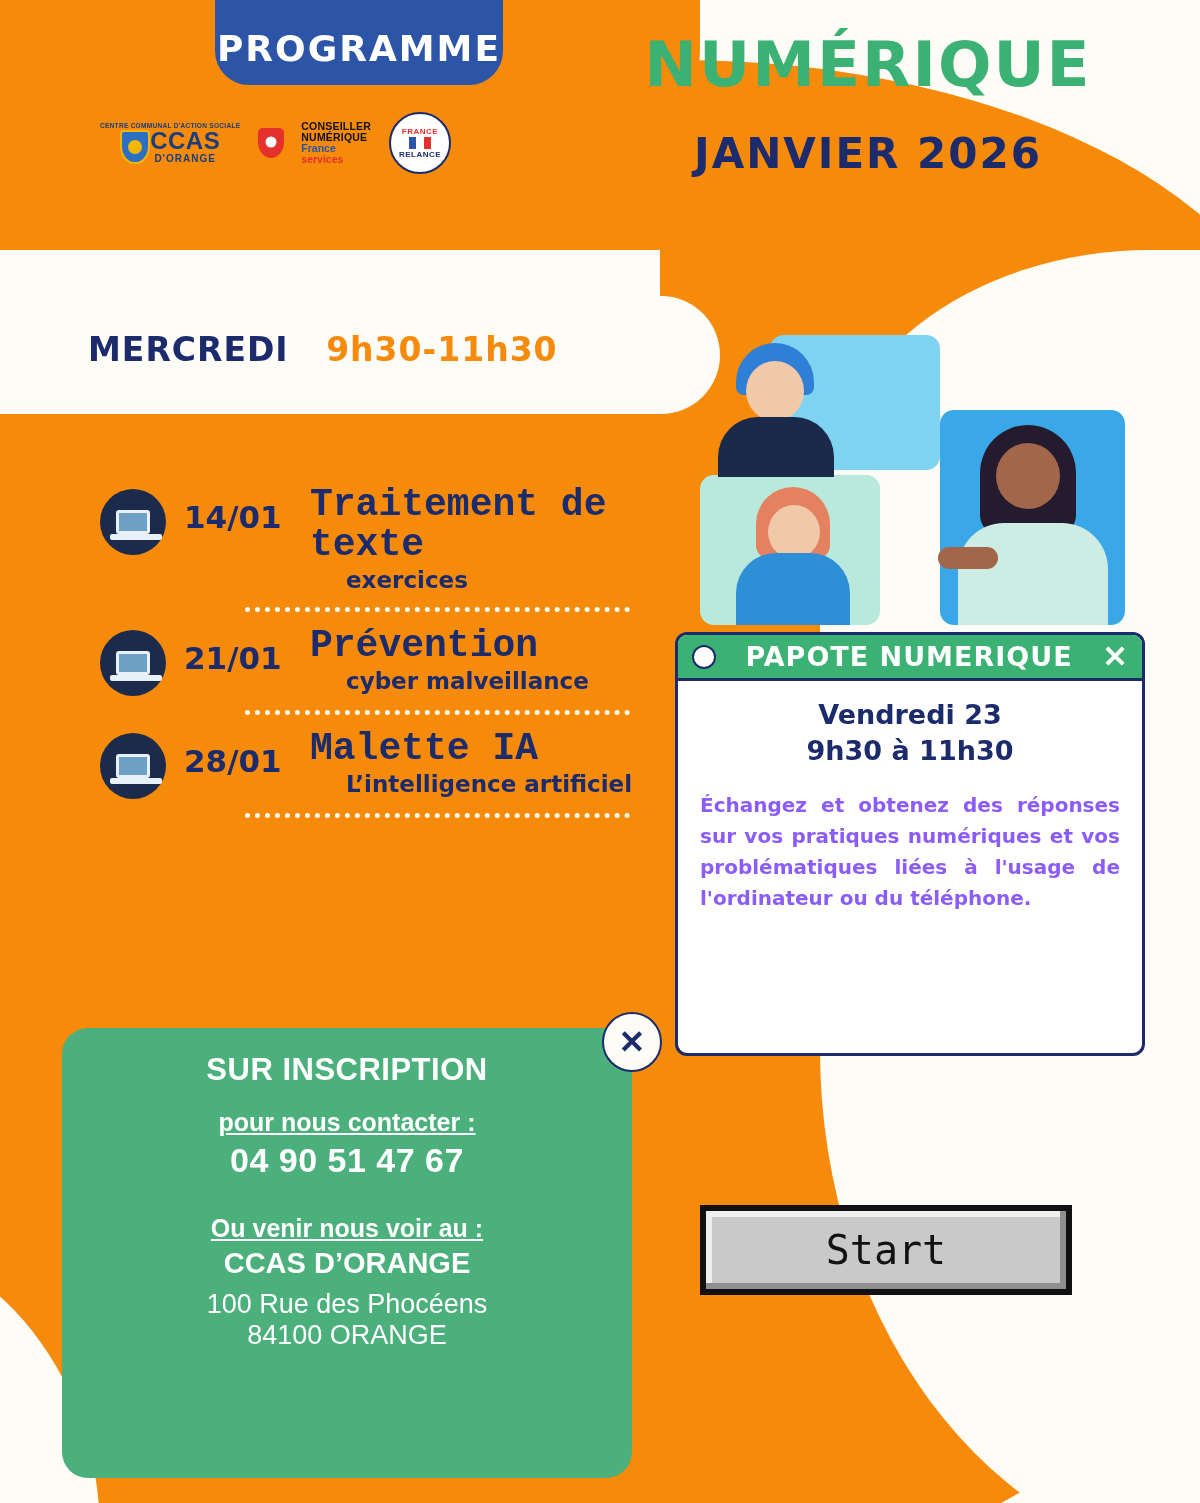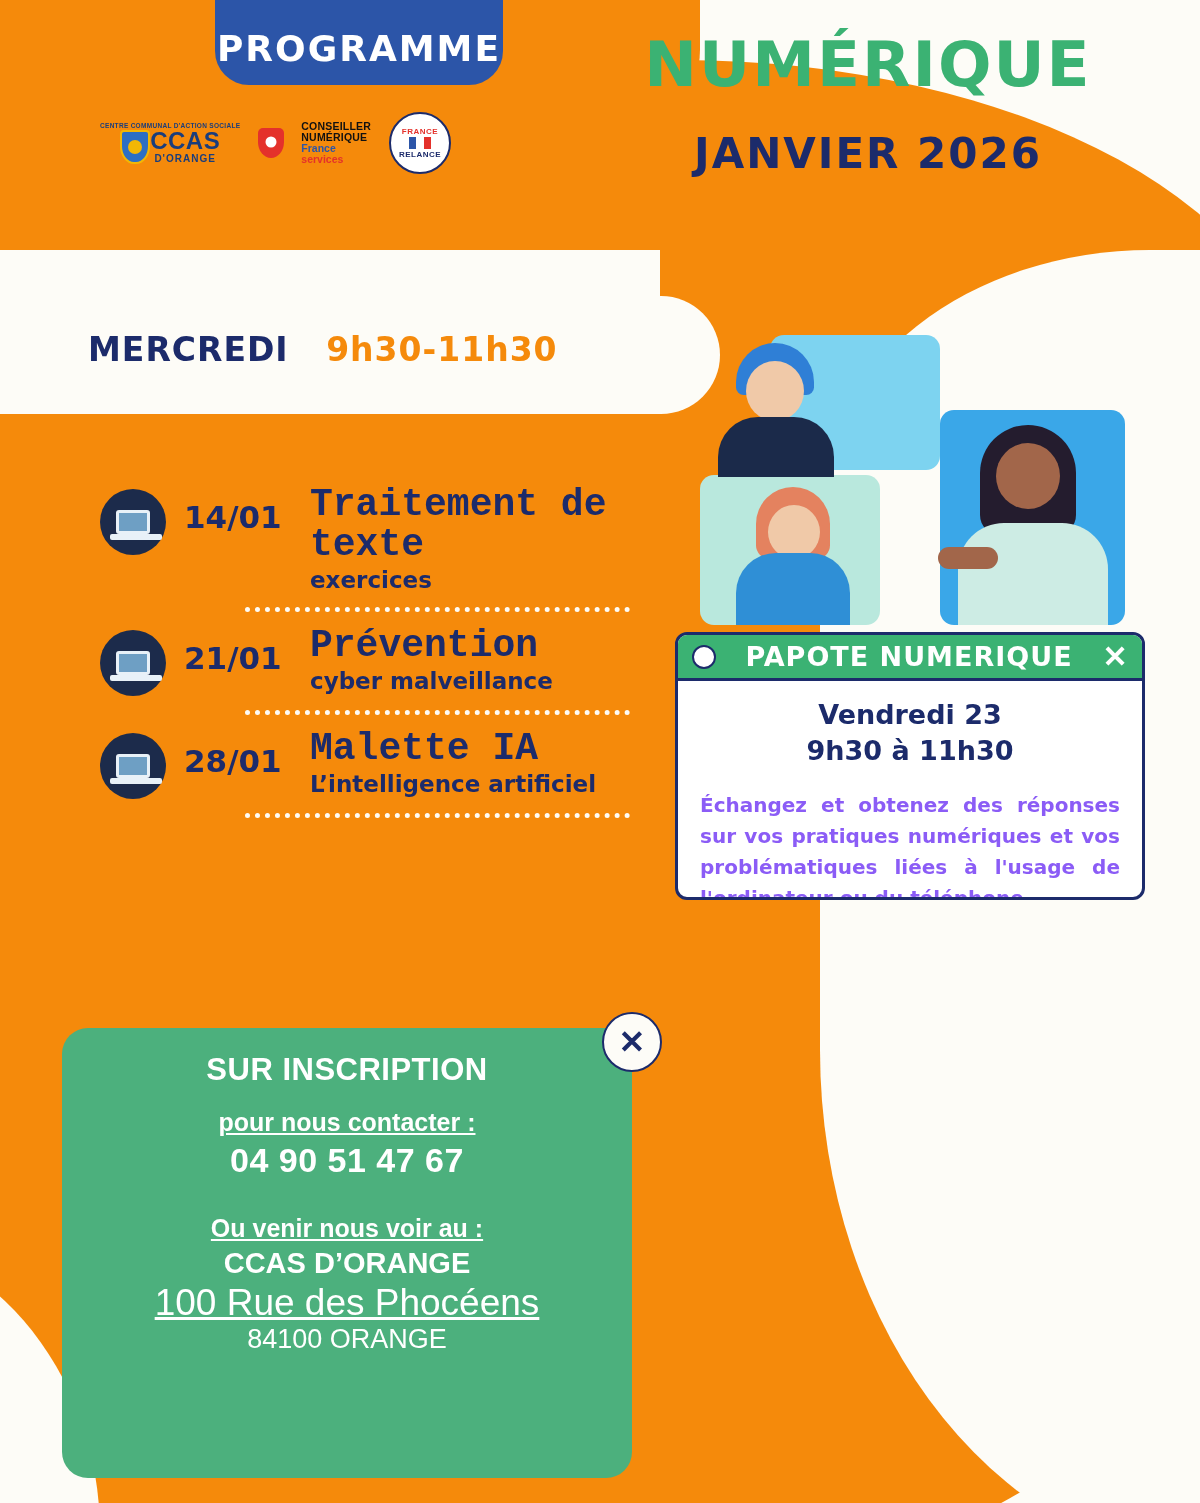--- a/index.html
+++ b/index.html
@@ -201,20 +201,21 @@
     padding-top: 14px;
   }
   .session-body { flex: 1; }
   .session-title {
     font-size: 38px; font-weight: bold; color: #1c2b6b; line-height: 1.05;
     font-family: Liberation Mono, monospace;
   }
   .session-sub {
     font-size: 23px; font-weight: bold; color: #1c2b6b; margin-top: 2px;
     font-family: "DejaVu Sans", sans-serif;
+    margin-left: 36px;
   }
   .dotted {
     border-bottom: 5px dotted #fdfcf7;
     margin: 14px 0 14px 145px;
     width: 385px;
   }
 
   
   .illus { position: absolute; left: 690px; top: 335px; width: 420px; height: 300px; }
   .card-blue {
@@ -238,21 +239,21 @@
   .p2-body { position:absolute; left: 268px; top: 188px; width: 150px; height: 102px; background:#cdece4; border-radius: 46px 46px 0 0;}
   .p3-hair { left: 66px; top: 152px; width: 74px; height: 72px; background:#e4825f; border-radius: 38px 38px 14px 14px;}
   .p3-face { left: 78px; top: 170px; width: 52px; height: 54px; background:#f0c9a8;}
   .p3-body { position:absolute; left: 46px; top: 218px; width: 114px; height: 72px; background:#2f8fd6; border-radius: 40px 40px 0 0;}
   .arm { position:absolute; background:#a2664a; border-radius: 12px;}
 
   
   .papote {
     position: absolute;
     left: 675px; top: 632px;
-    width: 470px; height: 268px;
+    width: 470px; height: 424px;
     background: #ffffff;
     border: 3px solid #1c2b6b;
     border-radius: 12px;
     overflow: hidden;
   }
   .papote-bar {
     height: 46px; background: #3bb273;
     display:flex; align-items:center; justify-content:space-between;
     padding: 0 14px;
     border-bottom: 3px solid #1c2b6b;
@@ -286,21 +287,21 @@
     text-align: center;
     padding-top: 22px;
   }
   .gc-l1 { font-size: 27px; }
   .gc-l2 { font-size: 31px; font-weight: bold; letter-spacing: .5px; margin-top: 2px;}
   .gc-l3 { font-size: 22px; margin-top: 4px;}
   .gc-l4 { font-size: 25px; font-weight: bold; text-decoration: underline; margin-top: 20px;}
   .gc-phone { font-size: 34px; font-weight: bold; margin-top: 4px; letter-spacing: .5px;}
   .gc-l5 { font-size: 25px; font-weight: bold; text-decoration: underline; margin-top: 34px;}
   .gc-l6 { font-size: 29px; font-weight: bold; margin-top: 4px;}
-  .gc-l7 { font-size: 37px; margin-top: 2px; text-decoration: underline;}
+  .gc-l7 { font-size: 27px; margin-top: 9px;}
   .gc-l8 { font-size: 27px; margin-top: 0px;}
   .gc-close {
     position:absolute; right: -30px; top: -16px;
     width: 60px; height: 60px; border-radius:50%;
     background:#fdfcf7; border: 2px solid #1c2b6b;
     display:flex; align-items:center; justify-content:center;
     color:#1c2b6b; font-size: 32px; font-weight: bold;
   }
 
   
@@ -454,14 +455,22 @@
     <div class="gc-close">✕</div>
     <div class="gc-l2">SUR INSCRIPTION</div>
     <div class="gc-l4">pour nous contacter :</div>
     <div class="gc-phone">04 90 51 47 67</div>
     <div class="gc-l5">Ou venir nous voir au :</div>
     <div class="gc-l6">CCAS D’ORANGE</div>
     <div class="gc-l7">100 Rue des Phocéens</div>
     <div class="gc-l8">84100 ORANGE</div>
   </div>
 
+  <div class="start-wrap">
+    <div class="start-btn">
+      <span>Start</span>
+    </div>
+    <svg class="cursor" width="110" height="130" viewBox="0 0 110 130">
+      <polygon points="4,2 4,104 30,80 46,120 70,110 54,70 92,68" fill="#111111" stroke="#ffffff" stroke-width="4"></polygon>
+    </svg>
+  </div>
 
 </div>
 
 </body></html>

